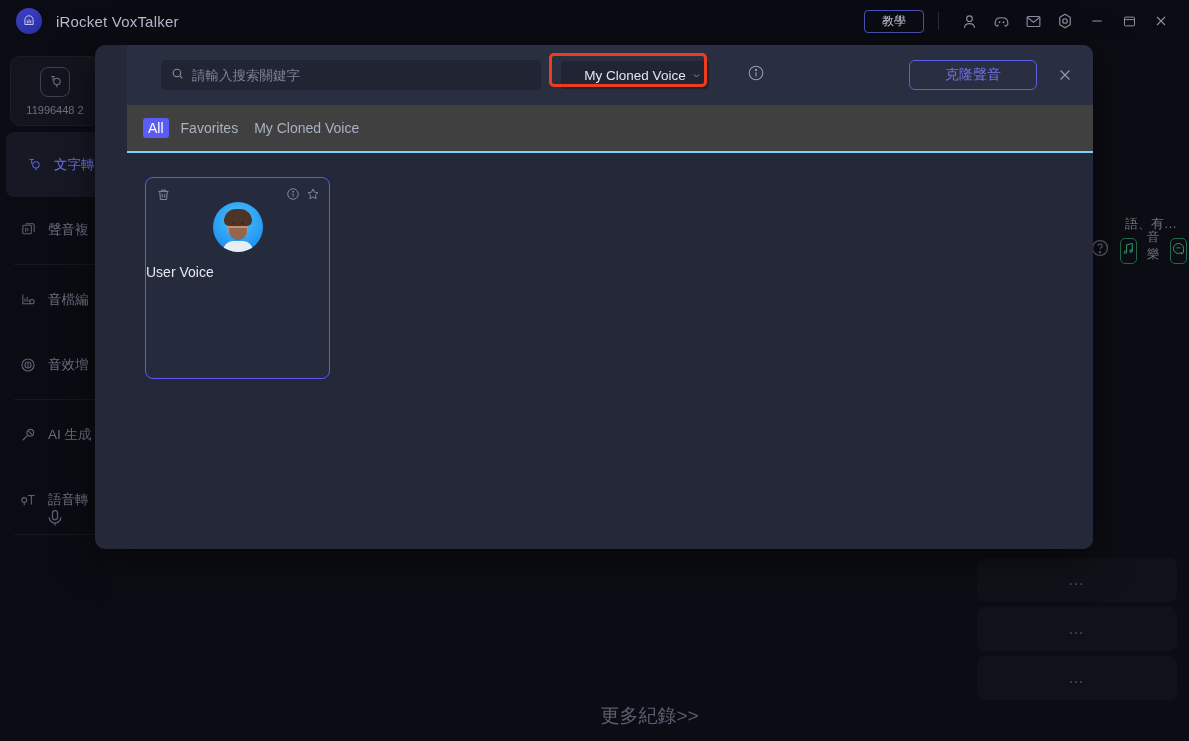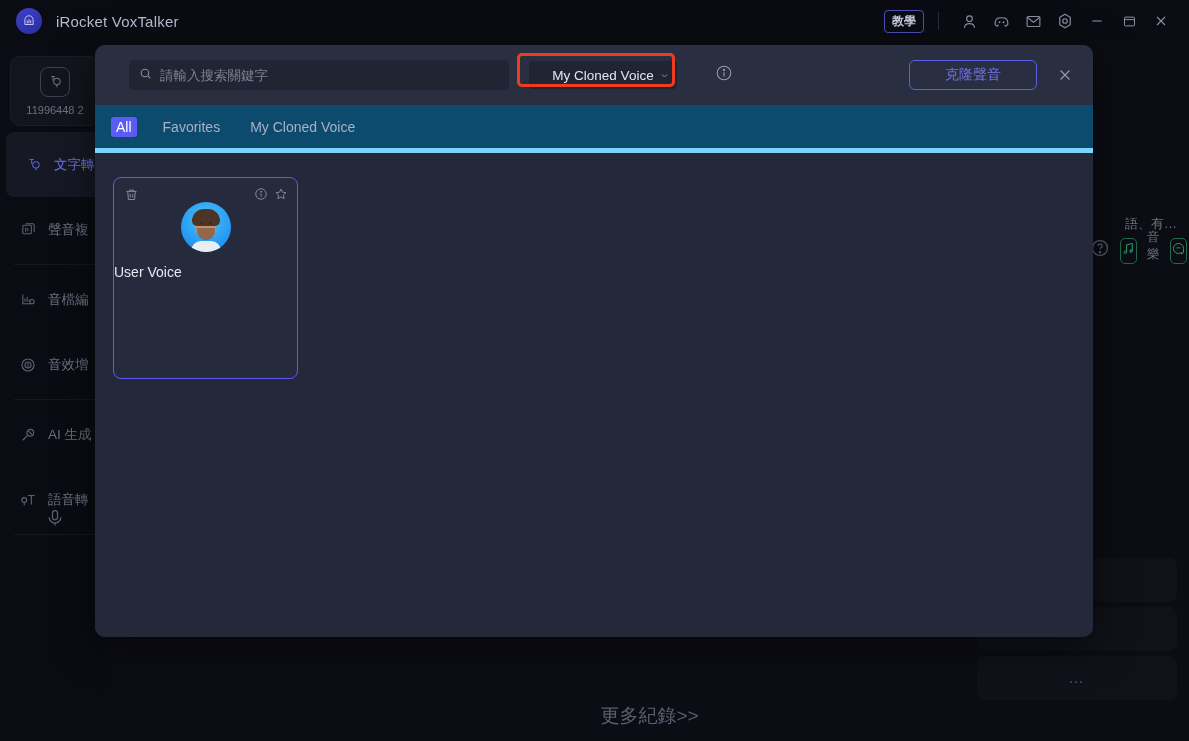--- a/index.html
+++ b/index.html
@@ -21,21 +21,21 @@
     width: 26px; height: 26px; border-radius: 50%;
     background: linear-gradient(150deg,#3b40c8,#2a2ea0);
     margin-left: 16px; display:flex; align-items:center; justify-content:center;
   }
   .tb-title {
     margin-left: 14px; color: #b9bcd0; font-size: 15px; letter-spacing: .2px;
   }
   .tb-right { margin-left: auto; display:flex; align-items:center; gap:0; padding-right: 12px; }
   .tb-badge {
     border: 1px solid #4a52b8; border-radius: 4px;
-    color: #c8cbe0; font-size: 12px; padding: 2px 7px; margin-right: 14px; font-weight: bold;
+    color: #c8cbe0; font-size: 12px; padding: 2px 17px; margin-right: 14px;
   }
   .tb-sep { width: 1px; height: 18px; background: #2a2c3a; margin-right: 14px; }
   .tb-icon {
     width: 32px; height: 32px; display:flex; align-items:center; justify-content:center;
     color: #8b8fa3;
   }
   .tb-icon svg { display:block; }
 
   
   .sidebar {
@@ -90,24 +90,25 @@
     display:flex; align-items:center; justify-content:center; color:#4b4f61;
     font-size: 16px; letter-spacing: 2px;
   }
   .more-records {
     position:absolute; bottom: 12px; left: 0; width: 1079px;
     text-align:center; color:#5a5e70; font-size: 19px;
   }
 
   
   .modal {
-    position: absolute; left: 95px; top: 45px; width: 998px; height: 592px;
+    position: absolute; left: 95px; top: 45px; width: 998px; height: 504px;
     background: #242839; border-radius: 10px;
     box-shadow: 0 8px 40px rgba(0,0,0,.55);
     overflow: hidden;
+    padding-left: 32px;
   }
   .modal-header {
     height: 60px; background: #2a2e41;
     display: flex; align-items: center; padding: 0 18px;
   }
   .search-box {
     width: 380px; height: 30px; background: #202433; border-radius: 5px;
     display: flex; align-items: center; padding: 0 10px; gap: 8px;
     margin-left: 16px;
   }
@@ -131,22 +132,22 @@
   .info-ic { margin-left: 38px; color:#9599ad; }
   .header-right { margin-left: auto; display:flex; align-items:center; gap: 18px; }
   .clone-btn {
     width: 128px; height: 30px; border: 1px solid #5b60e8; border-radius: 6px;
     color: #6f73ec; font-size: 14px; background: transparent;
     display:flex; align-items:center; justify-content:center;
   }
   .close-x { color:#9599ad; width:20px; height:20px; display:flex; align-items:center; justify-content:center;}
 
   .tabs-row {
-    height: 48px; background: #0c4a6e; display:flex; align-items:center;
-    padding-left: 16px; gap: 22px; border-bottom: 5px solid #7dd3fc;
+    height: 48px; background: #404040; display:flex; align-items:center;
+    padding-left: 16px; gap: 8px; border-bottom: 2px solid #7dd3fc;
   }
   .tab { color: #aab0c4; font-size: 14px; padding: 2px 4px; }
   .tab.active { background: #5b5bf5; color: #fff; border-radius: 3px; padding: 2px 5px; }
 
   .modal-body { position: relative; height: 540px; background: #242839; padding: 24px 18px; }
 
   .voice-card {
     width: 185px; height: 202px; background: #252a3c;
     border: 1px solid #5b5bf5; border-radius: 8px;
     position: relative; padding-top: 12px;

